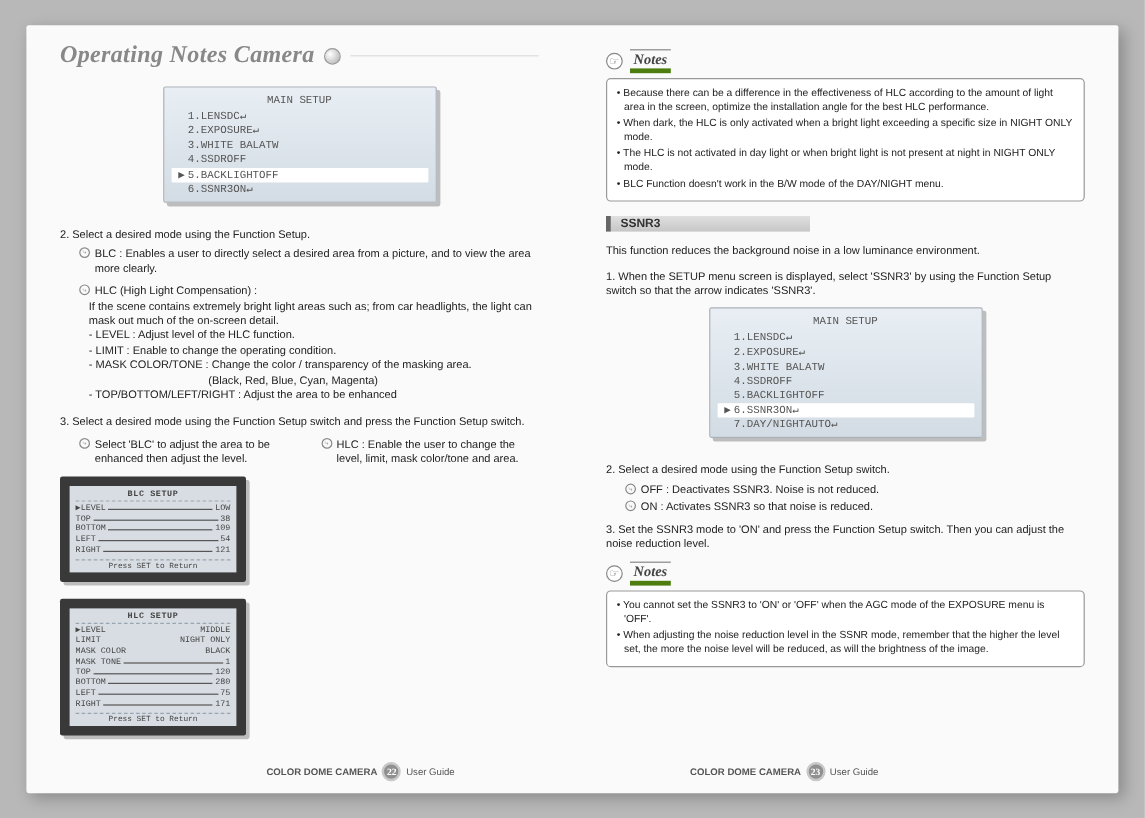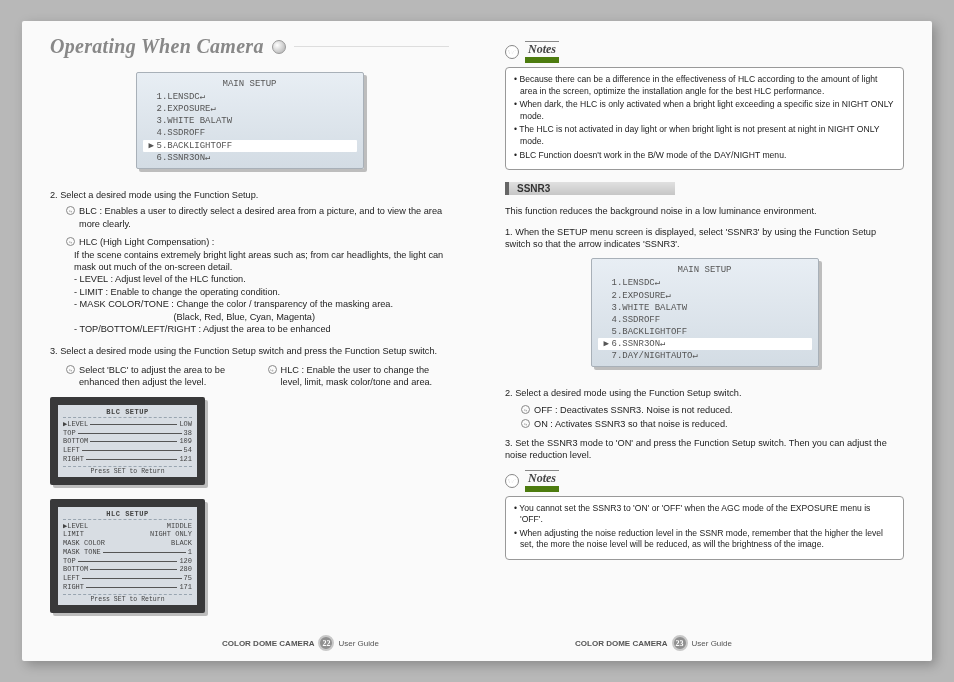--- a/index.html
+++ b/index.html
@@ -108,21 +108,21 @@
 
   
   .notes-head { display:flex; align-items:center; gap:6px; margin: 6px 0 4px 0;}
   .notes-icon {
     width:14px;height:14px;border:1px solid #888; border-radius:50%;
     display:flex;align-items:center;justify-content:center;font-size:9px;color:#777;
     background:#fff;
   }
   .notes-label {
     font-family: Georgia, serif; font-style: italic; font-weight:bold; font-size:12px;
-    color:#444; border-top:1px solid #888; border-bottom:6px solid #4d7c0f;
+    color:#444; border-top:1px solid #888; border-bottom:4px solid #4d7c0f;
     padding:0 3px;
   }
   .notes-box {
     border:1px solid #999; border-radius:4px; padding:6px 8px; font-size:8.6px; line-height:1.35;
     background:#fff;
   }
   .notes-box ul { list-style:none; }
   .notes-box li { text-indent:-6px; margin-left:6px; margin-bottom:2px;}
   .notes-box li::before { content:'• '; }
 
@@ -149,21 +149,21 @@
   }
   .footer .b { font-weight:bold; }
 </style>
 </head>
 <body>
 
 <div class="page">
 
   <div class="col">
     <div class="title-row">
-      <span class="title">Operating When Camera</span>
+      <span class="title">Operating Notes Camera</span>
       <span class="title-dot"></span>
       <span class="title-rule"></span>
     </div>
 
     <div class="lcd">
       <div class="lcd-title">MAIN SETUP</div>
       <div class="lcd-row">
           <span><span class="lcd-arrow"></span><span>1.LENS</span></span>
           <span>DC↵</span>
         </div>

